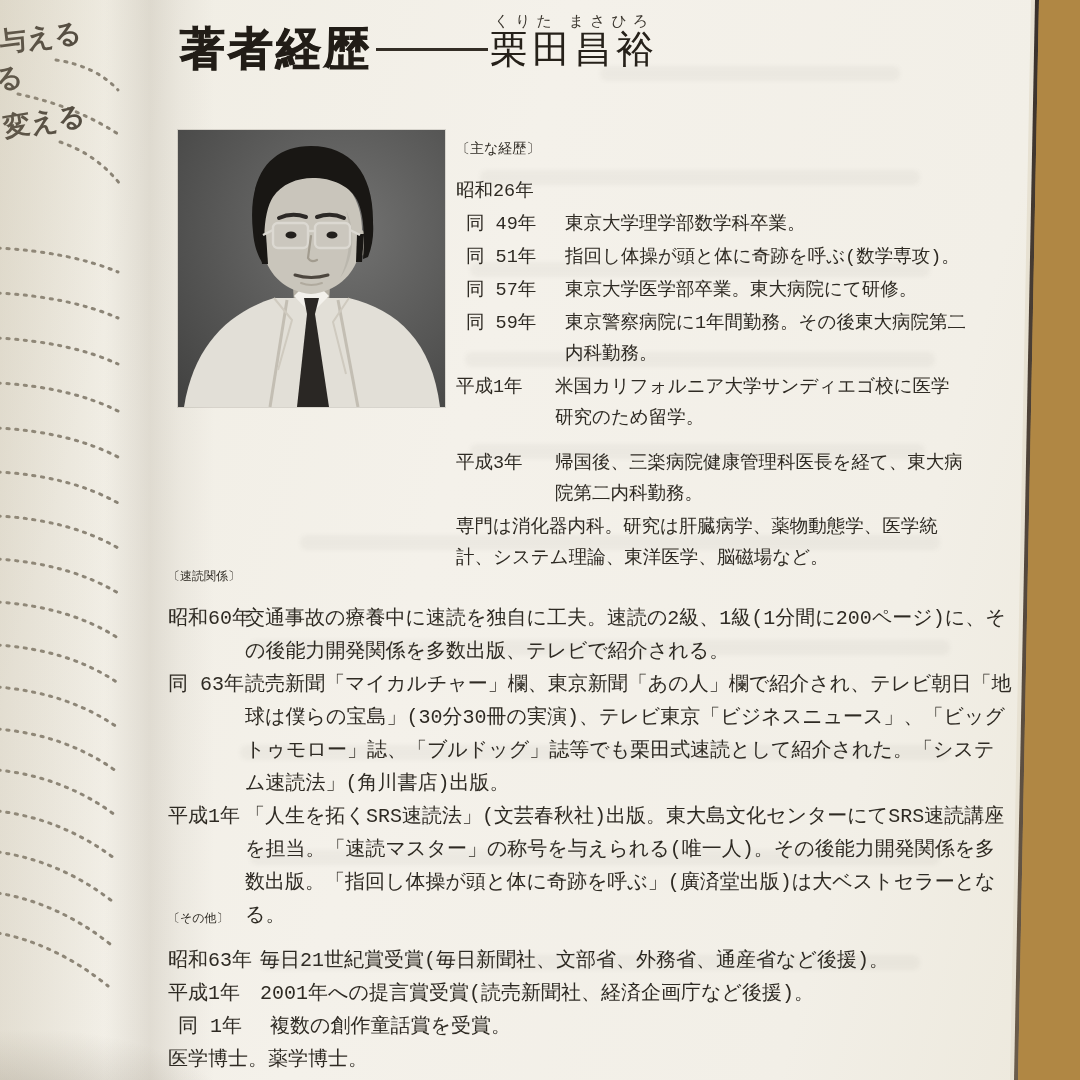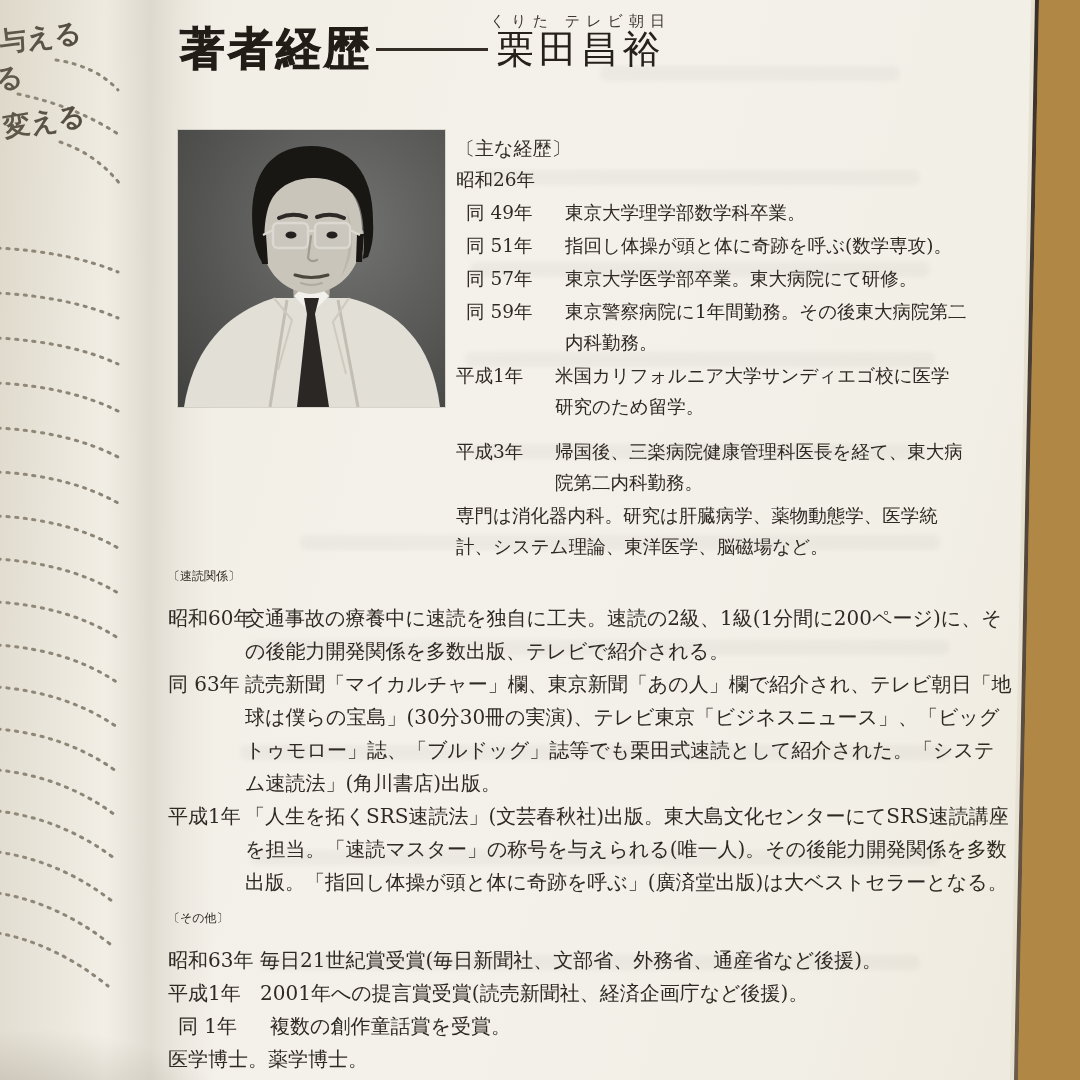--- a/index.html
+++ b/index.html
@@ -40,26 +40,26 @@
   .name-block{display:flex;flex-direction:column;align-items:center;margin-top:0;}
   .furigana{font-size:15px;letter-spacing:6px;color:#3c372f;line-height:1;}
   .author-name{font-size:38px;letter-spacing:4px;line-height:1.1;font-weight:500;color:#26211a;}
 
   
   .photo{position:absolute;left:178px;top:130px;width:267px;height:277px;box-shadow:0 0 0 1px rgba(60,55,45,.15);}
 
   
   .sec{position:absolute;color:#2e2a23;}
   .sec-head{font-weight:500;}
-  .row{display:flex;align-items:flex-start;}
+  .row{display:flex;align-items:flex-start;font-family:Liberation Mono, monospace;}
   .yr{white-space:pre;flex:0 0 auto;}
   .tx{flex:0 0 auto;}
 
   .sec-main{left:456px;top:133px;width:545px;font-size:18.5px;line-height:31px;}
-  .sec-main .sec-head{font-size:19px;}
+  .sec-main .sec-head{font-size:14px;margin-bottom:12px;}
   .sec-main .yr{width:99px;}
   .sec-main .tx{width:412px;}
   .sec-main .row{margin-bottom:2px;}
   .sec-main .row.flush .tx{width:500px;}
   .sec-main .row.gap-lg{margin-top:14px;}
   .yr.indent{padding-left:10px;}
 
   .sec-soku{left:168px;top:560px;width:848px;font-size:20px;line-height:33px;}
   .sec-soku .sec-head,.sec-other .sec-head{font-size:12px;margin-bottom:9px;}
   .sec-soku .yr{width:77px;}
@@ -117,21 +117,21 @@
   <div class="bleed" style="left:300px;top:535px;width:640px;"></div>
   <div class="bleed" style="left:250px;top:640px;width:700px;"></div>
   <div class="bleed" style="left:240px;top:745px;width:710px;"></div>
   <div class="bleed" style="left:250px;top:850px;width:690px;"></div>
   <div class="bleed" style="left:260px;top:955px;width:660px;"></div>
 
   <header class="titlebar">
     <div class="title-main">著者経歴</div>
     <div class="title-dash"></div>
     <div class="name-block">
-      <div class="furigana">くりた テレビ朝日</div>
+      <div class="furigana">くりた まさひろ</div>
       <div class="author-name">栗田昌裕</div>
     </div>
   </header>
 
   <figure class="photo" style="margin:0;">
     <svg width="267" height="277" viewBox="0 0 267 277">
       <defs>
         <radialGradient id="pbg" cx="0.62" cy="0.36" r="0.85">
           <stop offset="0" stop-color="#737372"></stop>
           <stop offset="0.6" stop-color="#565655"></stop>

